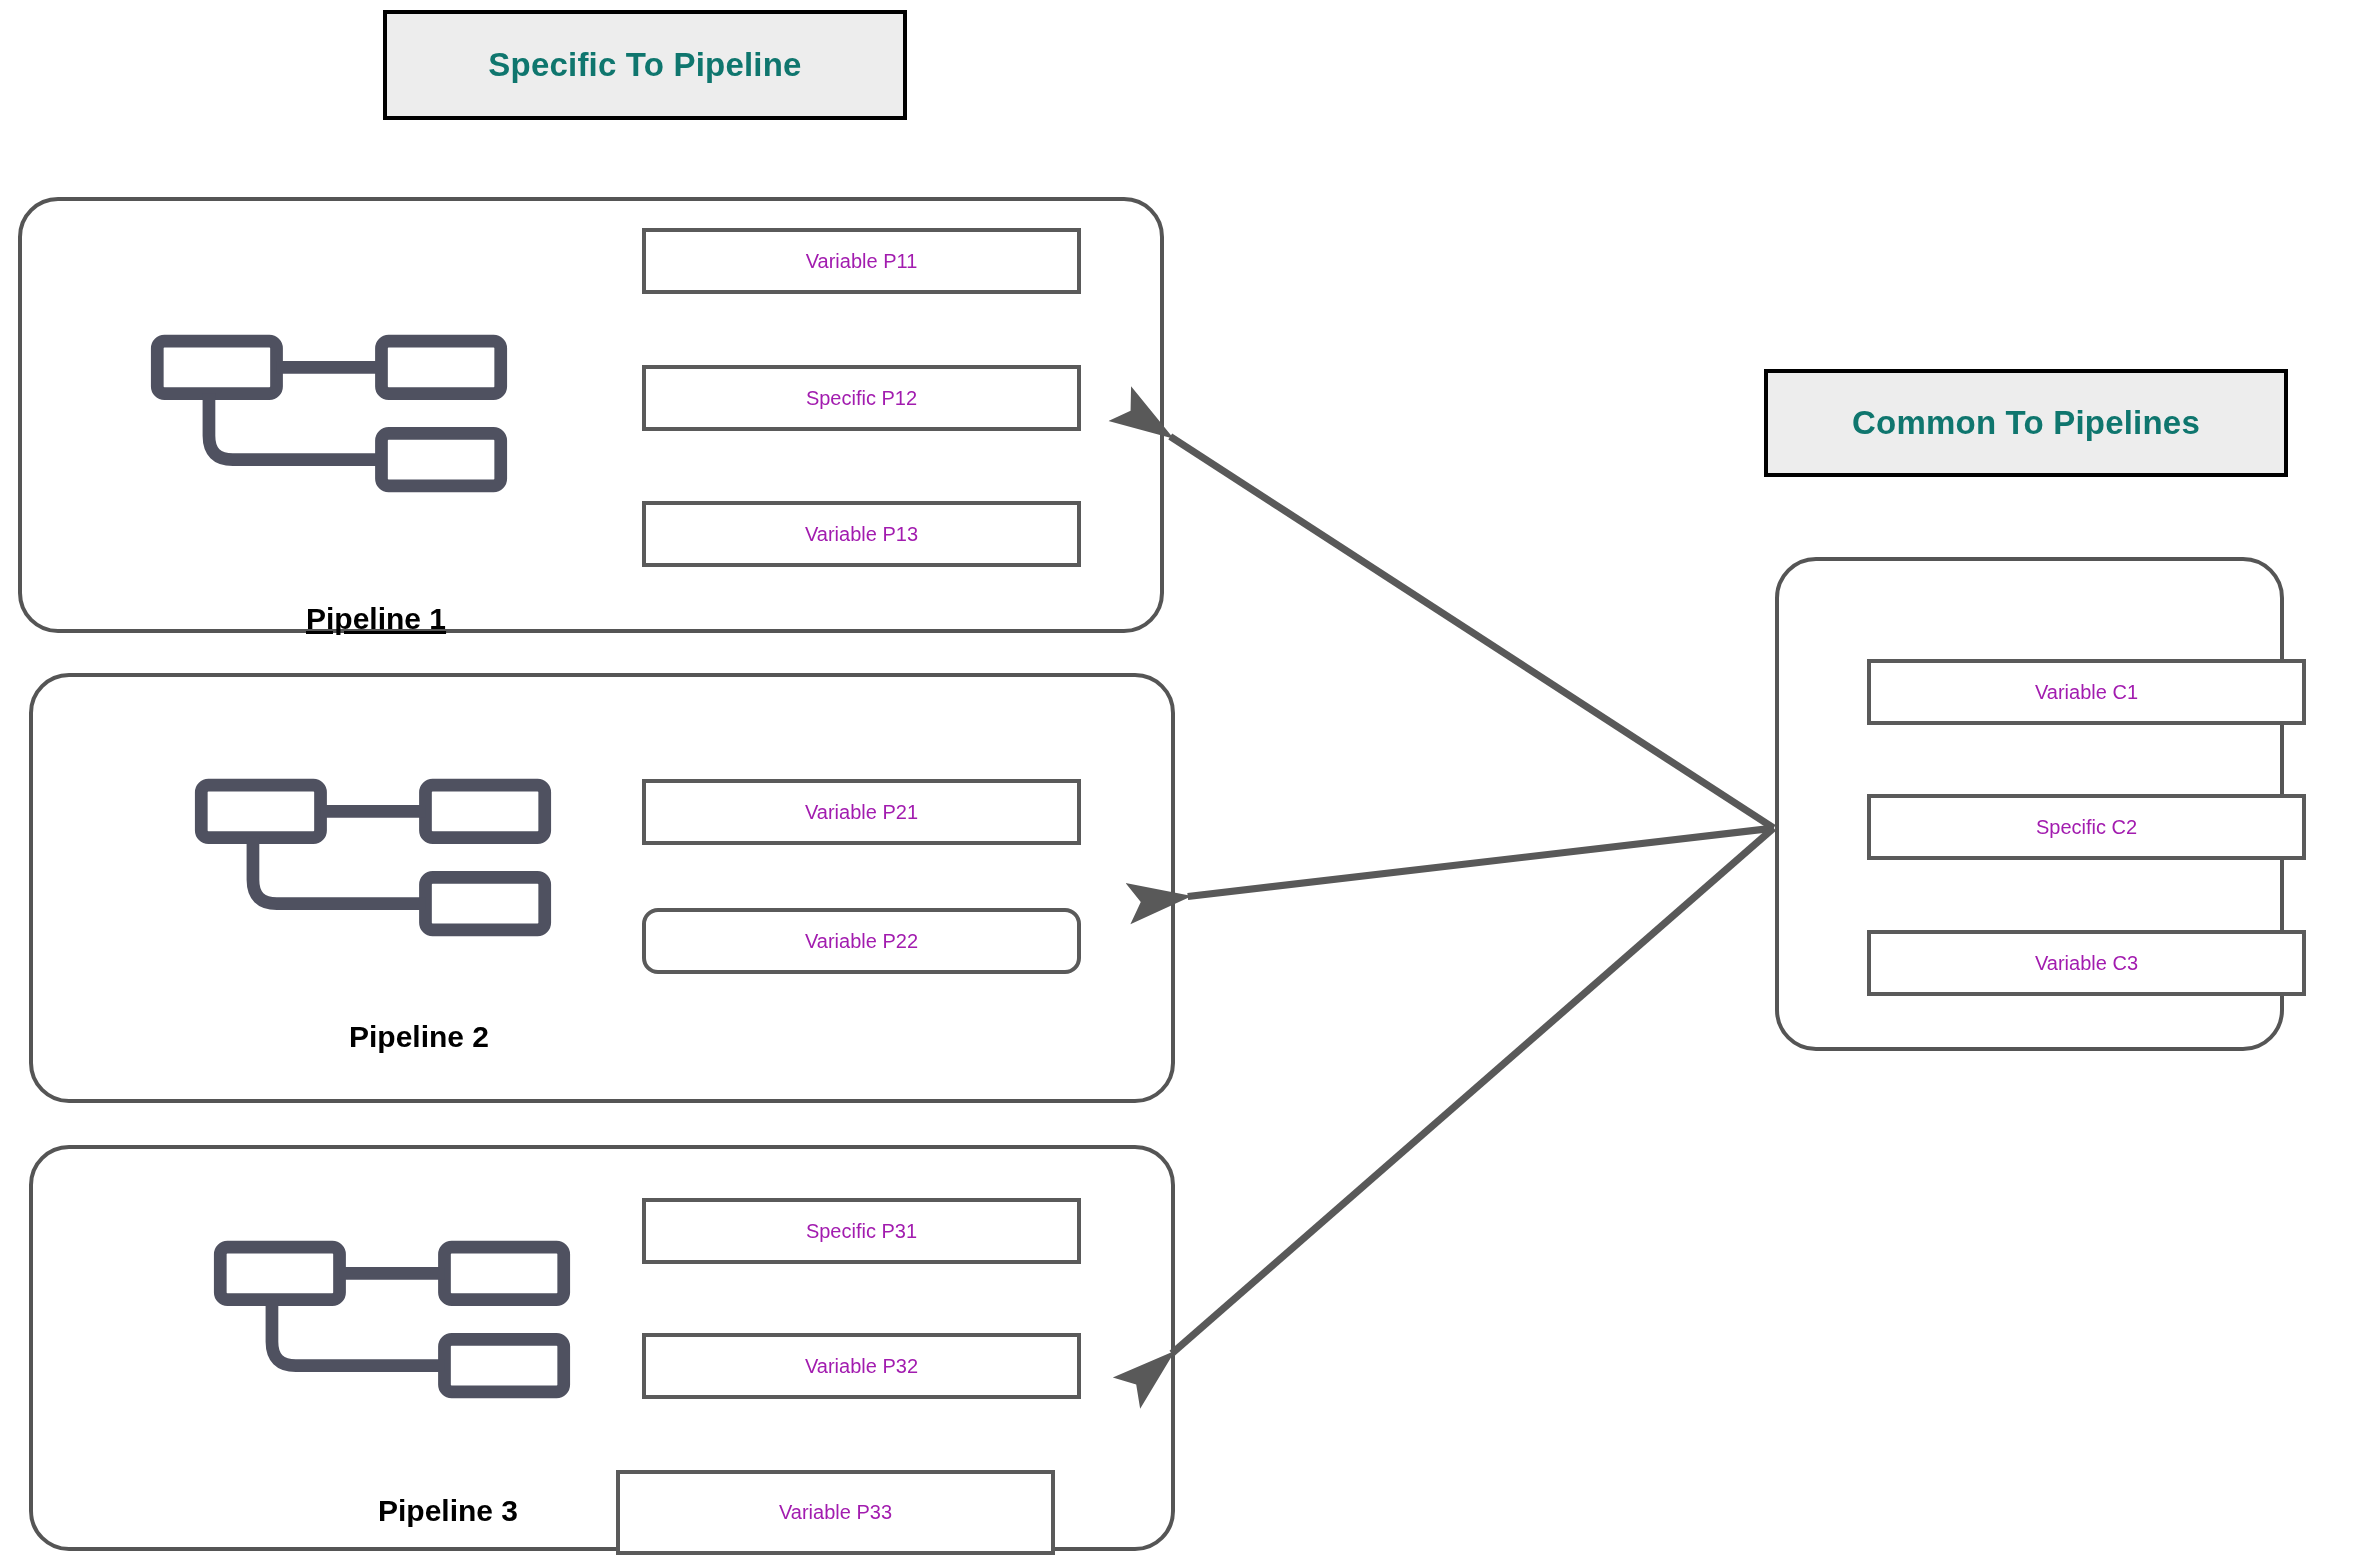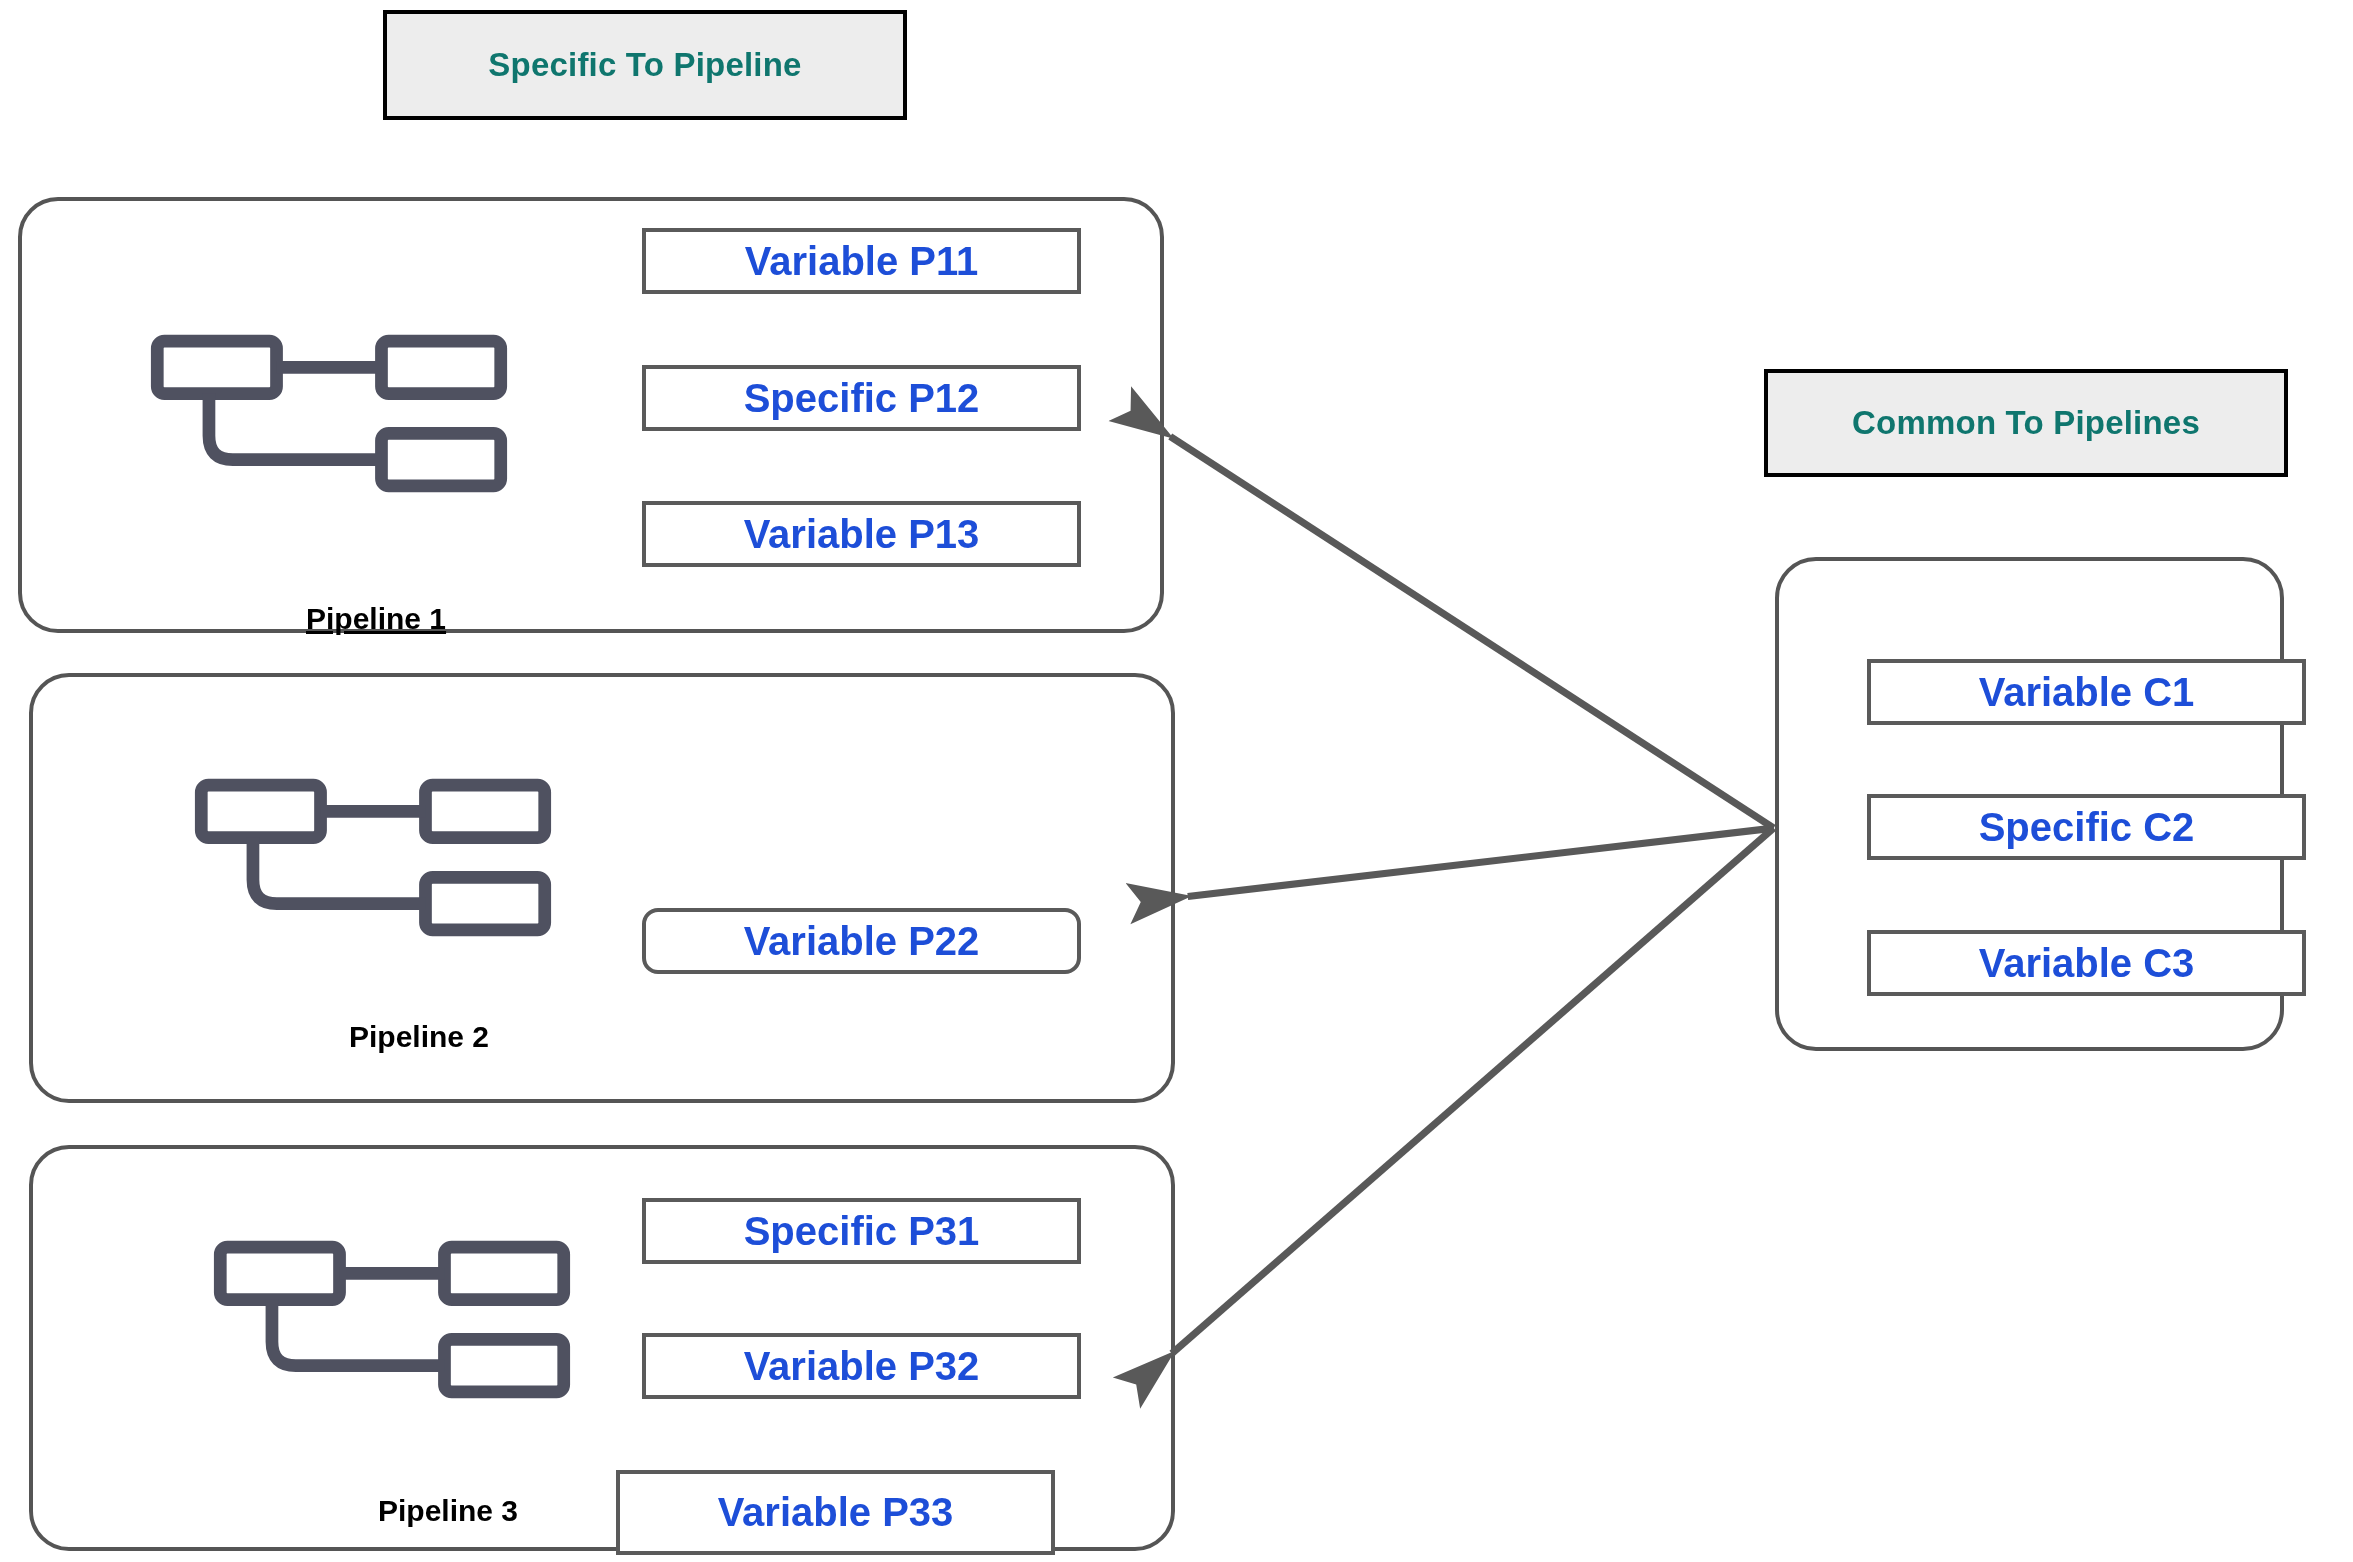--- a/index.html
+++ b/index.html
@@ -65,23 +65,23 @@
   .var-box {
     position: absolute;
     background: #ffffff;
     border: 4px solid #5a5a5a;
     box-sizing: border-box;
     display: flex;
     align-items: center;
     justify-content: center;
   }
   .var-box .var-label {
-    font-size: 40px;
-    font-weight: bold;
-    color: #1d4ed8;
+    font-size: 20px;
+    font-weight: normal;
+    color: #a21caf;
     white-space: nowrap;
   }
 
   
   #common-group {
     position: absolute;
     left: 1775px;
     top: 557px;
     width: 509px;
     height: 494px;
@@ -144,20 +144,23 @@
       <rect x="9" y="9" width="150" height="66" rx="9" ry="9" fill="none" stroke="#4f5160" stroke-width="16"></rect>
       <rect x="291" y="9" width="150" height="66" rx="9" ry="9" fill="none" stroke="#4f5160" stroke-width="16"></rect>
       <rect x="291" y="125" width="150" height="66" rx="9" ry="9" fill="none" stroke="#4f5160" stroke-width="16"></rect>
       <line x1="159" y1="42" x2="291" y2="42" stroke="#4f5160" stroke-width="16"></line>
       <path d="M 74 75 L 74 128 Q 74 158 104 158 L 291 158" fill="none" stroke="#4f5160" stroke-width="16" stroke-linecap="butt" stroke-linejoin="round"></path>
     </svg>
   </div>
 
   <div class="pipeline-caption" style="left:349px; top:1020px;">Pipeline 2</div>
 
+  <div class="var-box" style="left:642px; top:779px; width:439px; height:66px;">
+    <span class="var-label">Variable P21</span>
+  </div>
   <div class="var-box" style="left:642px; top:908px; width:439px; height:66px;border-radius:16px;">
     <span class="var-label">Variable P22</span>
   </div>
 
   <div class="pipeline-group" id="pipeline-group-3"></div>
 
   <div class="pipeline-icon" style="left:213px; top:1240px;">
     <svg width="358" height="159" viewBox="0 0 450 200" aria-hidden="true">
       <rect x="9" y="9" width="150" height="66" rx="9" ry="9" fill="none" stroke="#4f5160" stroke-width="16"></rect>
       <rect x="291" y="9" width="150" height="66" rx="9" ry="9" fill="none" stroke="#4f5160" stroke-width="16"></rect>

